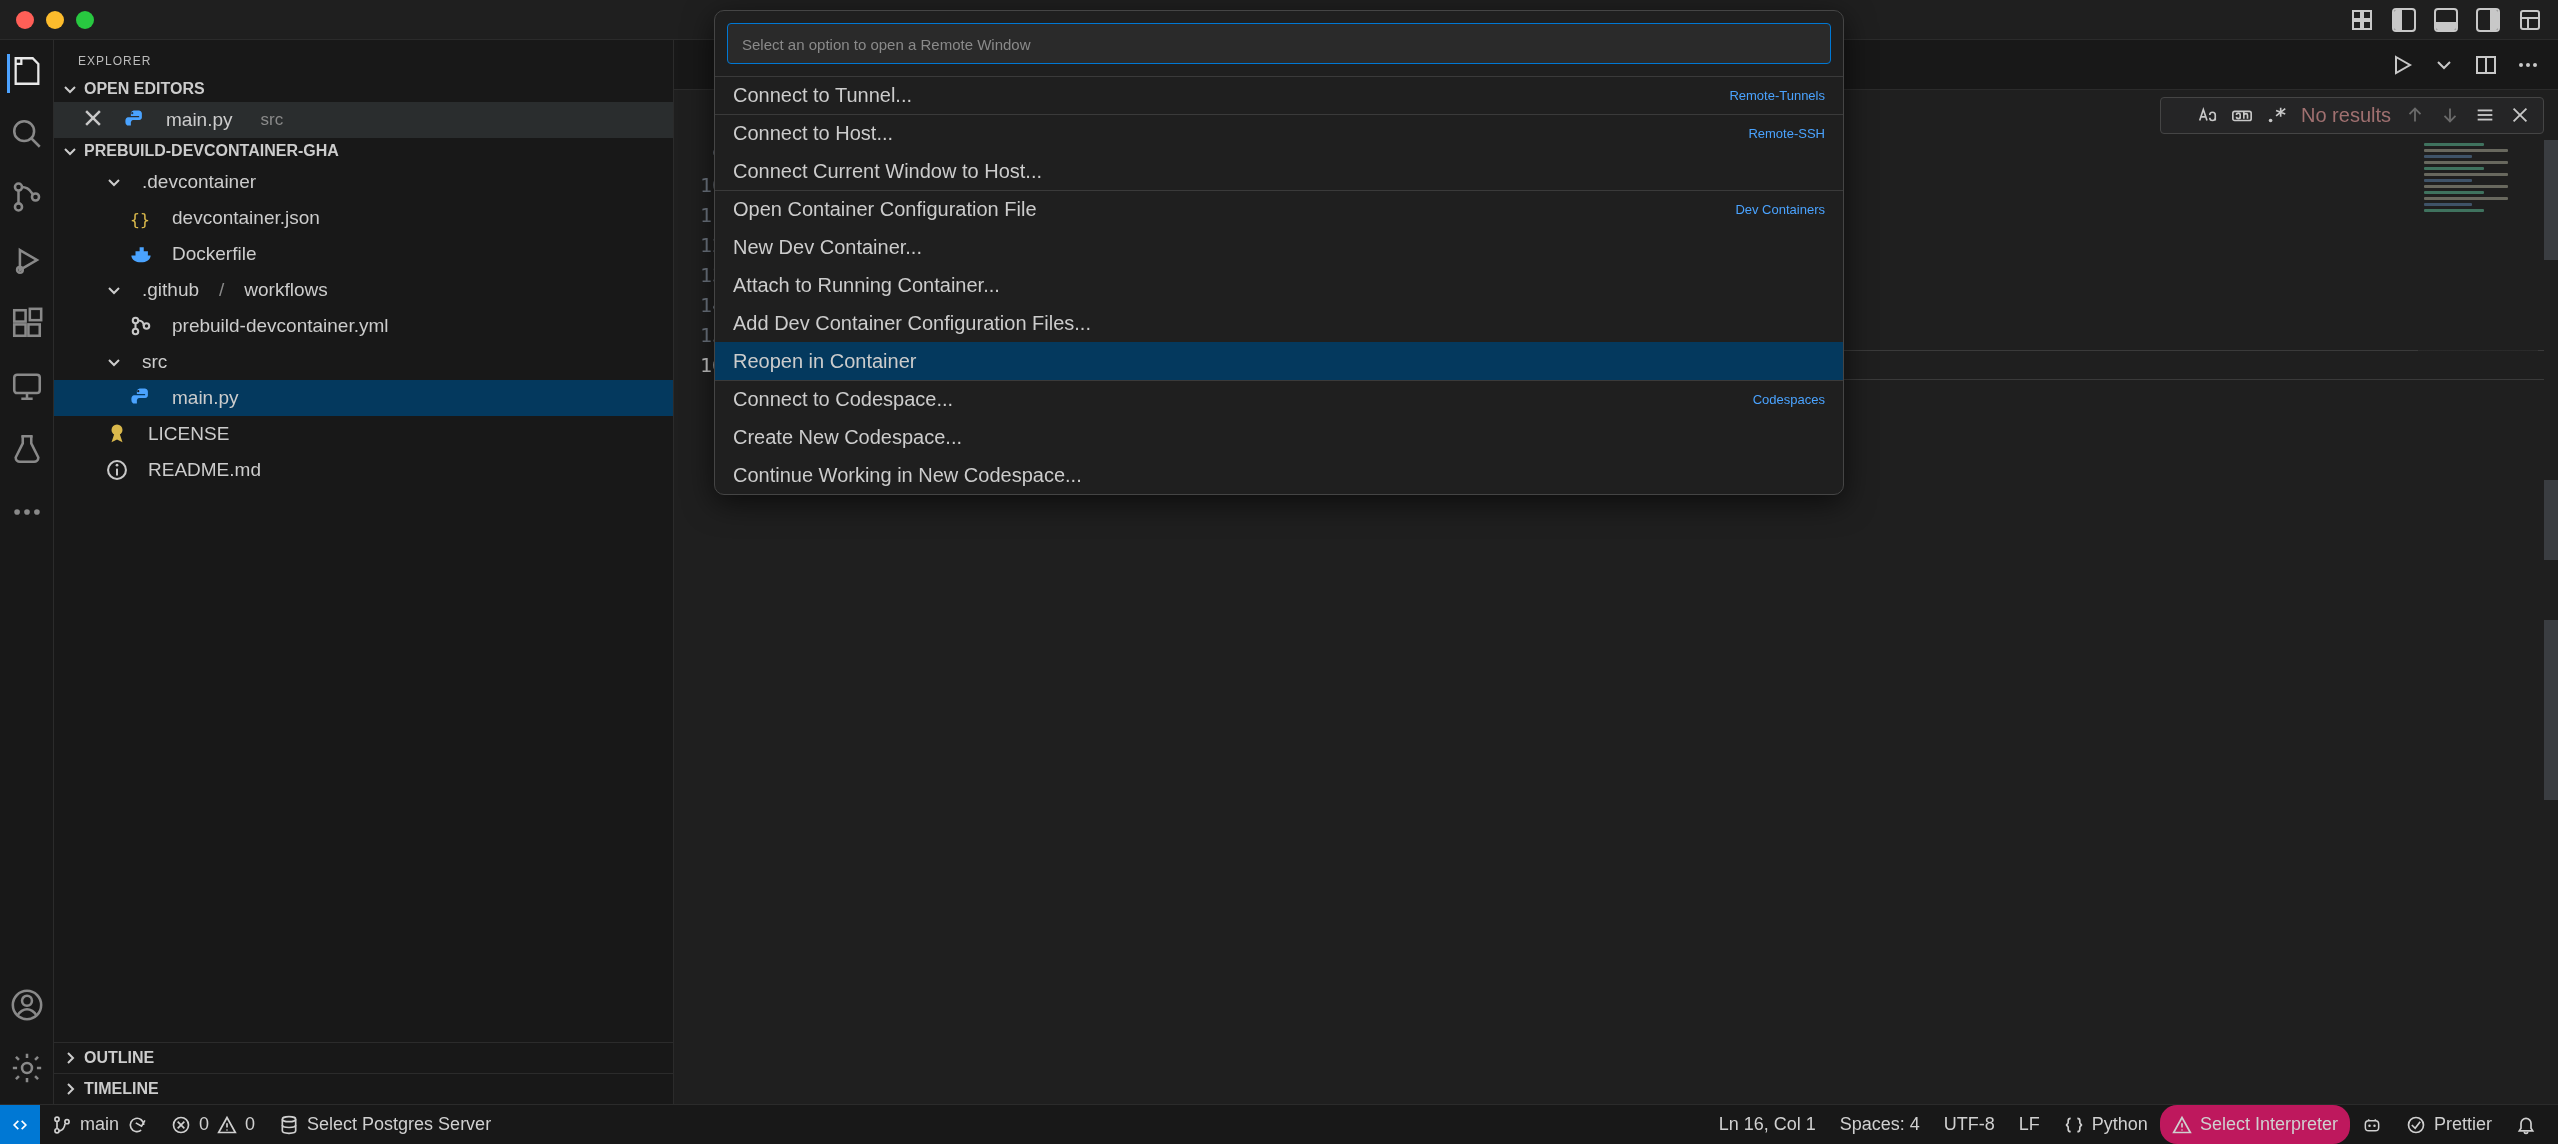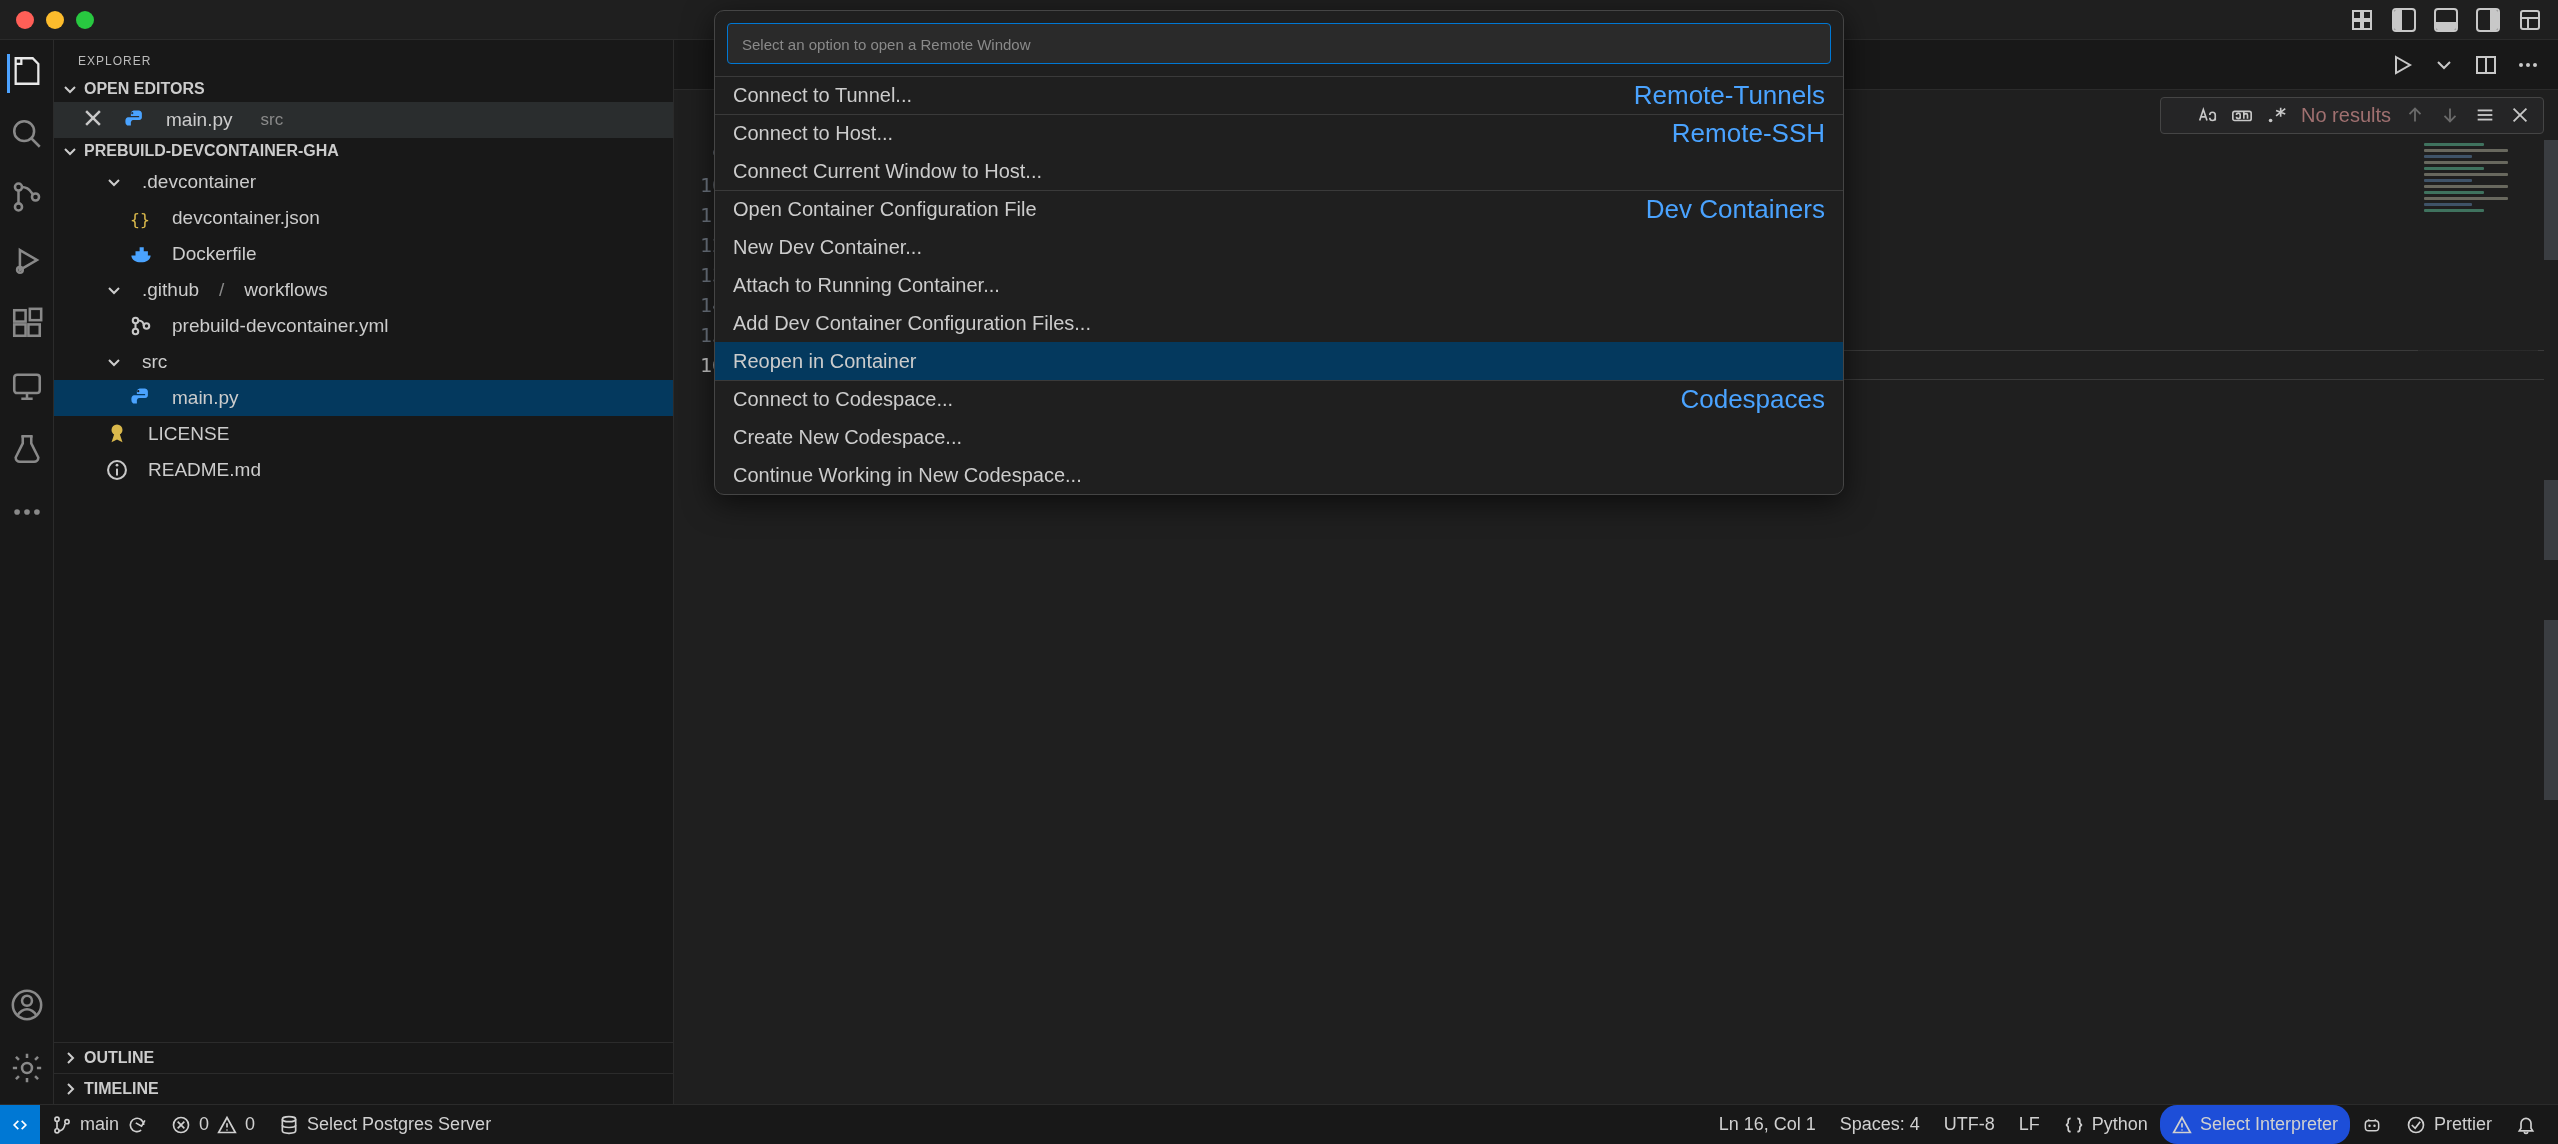--- a/index.html
+++ b/index.html
@@ -172,21 +172,21 @@
     display:flex; align-items:center;
     font-size:18px;
     color:#d0d0d0;
     padding-right:10px;
   }
   .status-remote {
     background:#0078d4; color:#fff; height:100%;
     display:flex; align-items:center; padding:0 10px;
   }
   .status-item { display:flex; align-items:center; gap:8px; padding:0 12px; height:100%; cursor:pointer; }
-  .status-item.warn { background:#1d4ed8;border-radius:17px; }
+  .status-item.warn { background:#be185d;border-radius:17px; }
   .status-spacer { flex:1; }
   .badge-icon { width:20px; height:20px; }
 
   
   .quickpick {
     position:absolute;
     top:10px;
     left:50%;
     transform:translateX(-50%);
     width:1130px;
@@ -210,21 +210,21 @@
   }
   .qp-input input::placeholder { color:#8a8a8a; }
   .qp-list { max-height:470px; overflow:hidden; }
   .qp-item {
     display:flex; align-items:center; justify-content:space-between;
     padding:6px 18px; height:38px; font-size:20px; color:#cccccc;
     border-top:1px solid transparent;
   }
   .qp-item.group-start { border-top:1px solid #3a3a3a; }
   .qp-item.highlight { background:#04395e; }
-  .qp-hint { color:#4aa3ff; font-size:26px; }
+  .qp-hint { color:#4aa3ff; font-size:13px; }
 
   .icon-svg { width:22px; height:22px; flex-shrink:0; }
   .file-icon { width:22px; height:22px; flex-shrink:0; }
   .close-x { color:#c8c8c8; }
 
   
 </style>
 </head>
 <body>
 

